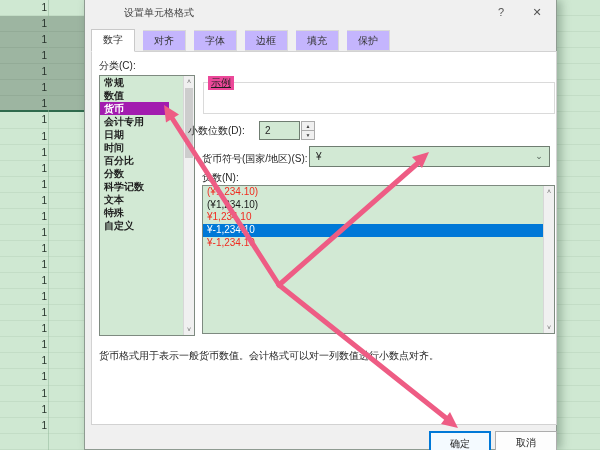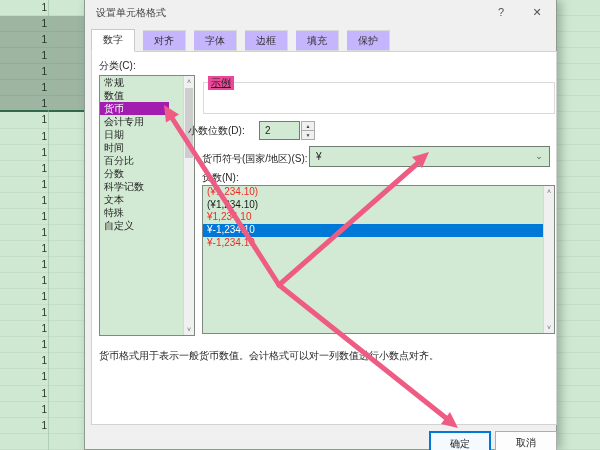--- a/index.html
+++ b/index.html
@@ -12,21 +12,21 @@
   #sheet-right { left:557px; width:43px; }
   .sheet-row { width:100%; height:16.07px; border-bottom:1px solid #c3ddc6; background:#cfe8d2;
                font-size:10px; color:#26322a; text-align:right; padding-right:37px; line-height:15px; }
   #sheet-right .sheet-row { padding-right:0; }
   .sheet-row.sel { background:#9db5a1; border-bottom-color:#93ab97; }
   .sheet-row.sel-edge { border-bottom:2px solid #2f6a4d; }
   .col-gridline { position:absolute; left:48px; top:0; width:1px; height:450px; background:rgba(150,185,156,.55); }
 
   
   #dialog { position:absolute; left:84px; top:0; width:473px; height:450px; background:#f0f0f0;
-            border:1px solid #8e9b91; border-top:none; box-shadow:4px 0 9px rgba(40,70,50,.35); }
+            border:1px solid #8e9b91; border-top:none; box-shadow:4px 0 9px rgba(40,70,50,.35);padding-left:28px; }
   #titlebar { position:relative; height:28px; }
   #dialog-title { position:absolute; left:11px; top:6px; font-size:10px; color:#3d3d3d; }
   .caption-btn { position:absolute; top:5px; width:14px; height:14px; text-align:center;
                  font-size:11px; color:#555; line-height:14px; cursor:default; }
   #help-btn { right:48px; }
   #close-btn { right:12px; }
 
   
   #tabstrip { position:absolute; left:6px; top:30px; height:22px; display:flex;gap:8px; }
   .tab { height:21px; padding:0 11px; font-size:10px; color:#333; line-height:20px;
@@ -170,21 +170,21 @@
       <div class="tab">字体</div>
       <div class="tab">边框</div>
       <div class="tab">填充</div>
       <div class="tab">保护</div>
     </div>
 
   <div id="tabpage">
     <span class="lbl" style="left:7px; top:7px;">分类(C):</span>
 
     <div id="category-list">
-      <div id="cat-items" style="margin-right:25px;">
+      <div id="cat-items" style="margin-right:25px;font-weight:bold;">
           <div class="cat-item">常规</div>
           <div class="cat-item">数值</div>
           <div class="cat-item selected">货币</div>
           <div class="cat-item">会计专用</div>
           <div class="cat-item">日期</div>
           <div class="cat-item">时间</div>
           <div class="cat-item">百分比</div>
           <div class="cat-item">分数</div>
           <div class="cat-item">科学记数</div>
           <div class="cat-item">文本</div>

